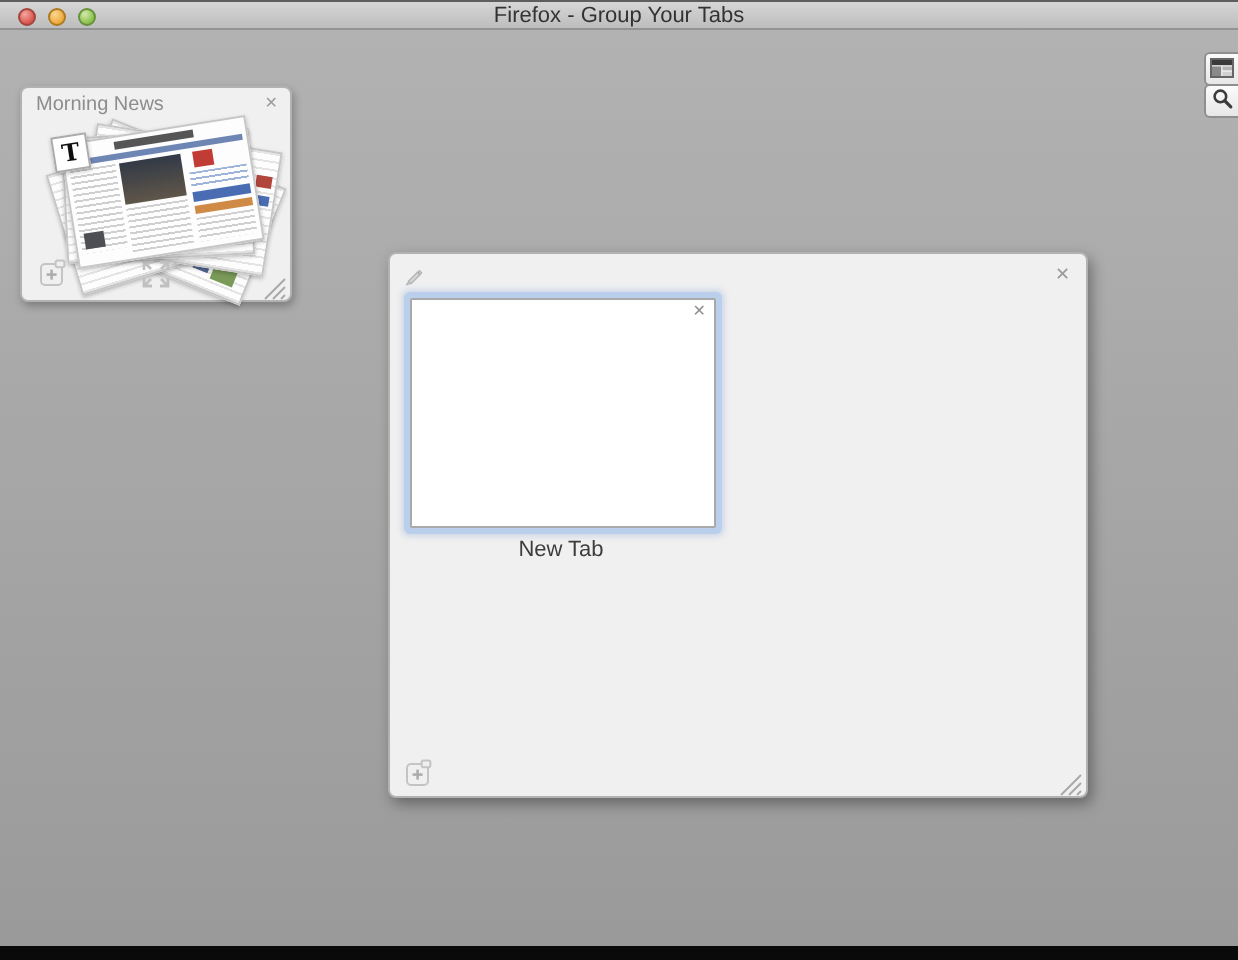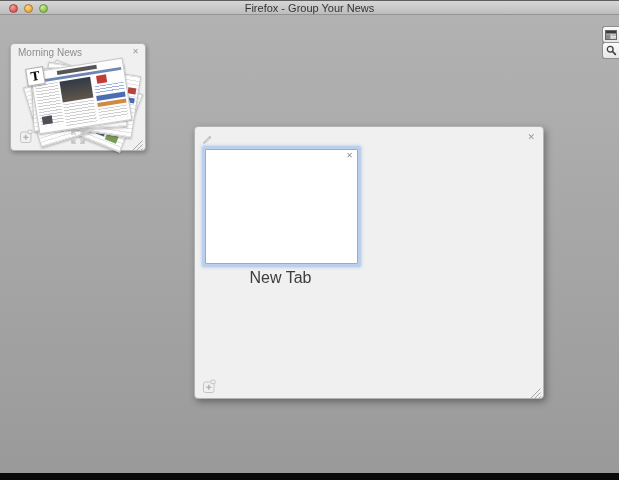--- a/index.html
+++ b/index.html
@@ -100,33 +100,33 @@
   
   .tab-item{position:absolute;left:0;top:0;cursor:pointer;}
   .tab-thumb{
     position:absolute;left:10px;top:22px;width:151px;height:113px;box-sizing:content-box;
     background:#fff;border:1px solid var(--tab-thumb-border,#a9a9a9);border-radius:1px;
     box-shadow:0 0 0 3px var(--active-tab-glow,#b9cfec),0 0 3px 4px rgba(150,180,220,.45);
   }
   .tab-close{position:absolute;top:2px;right:4px;font-size:8px;line-height:8px;color:#8f8f8f;cursor:pointer;user-select:none;}
   .tab-label{
     position:absolute;left:6px;top:142px;width:159px;text-align:center;
-    font-size:16px;color:var(--tab-label-text,#3d3d3d);white-space:nowrap;
+    font-size:11px;color:var(--tab-label-text,#3d3d3d);white-space:nowrap;
   }
 </style>
 </head>
 <body>
 
 <div class="titlebar">
   <div class="lights">
     <div class="light red"></div>
     <div class="light yellow"></div>
     <div class="light green"></div>
   </div>
-  <div class="win-title">Firefox - Group Your News</div>
+  <div class="win-title">Firefox - Group Your Tabs</div>
 </div>
 
 <div class="desktop">
 
   <div class="side-buttons">
     <div class="side-btn">
       <span>
         <svg width="12" height="10" viewBox="0 0 12 10">
           <rect x="0.5" y="0.5" width="11" height="9" fill="#f8f8f8" stroke="#666"></rect>
           <rect x="1" y="1" width="10" height="2.6" fill="#3a3a3a"></rect>

